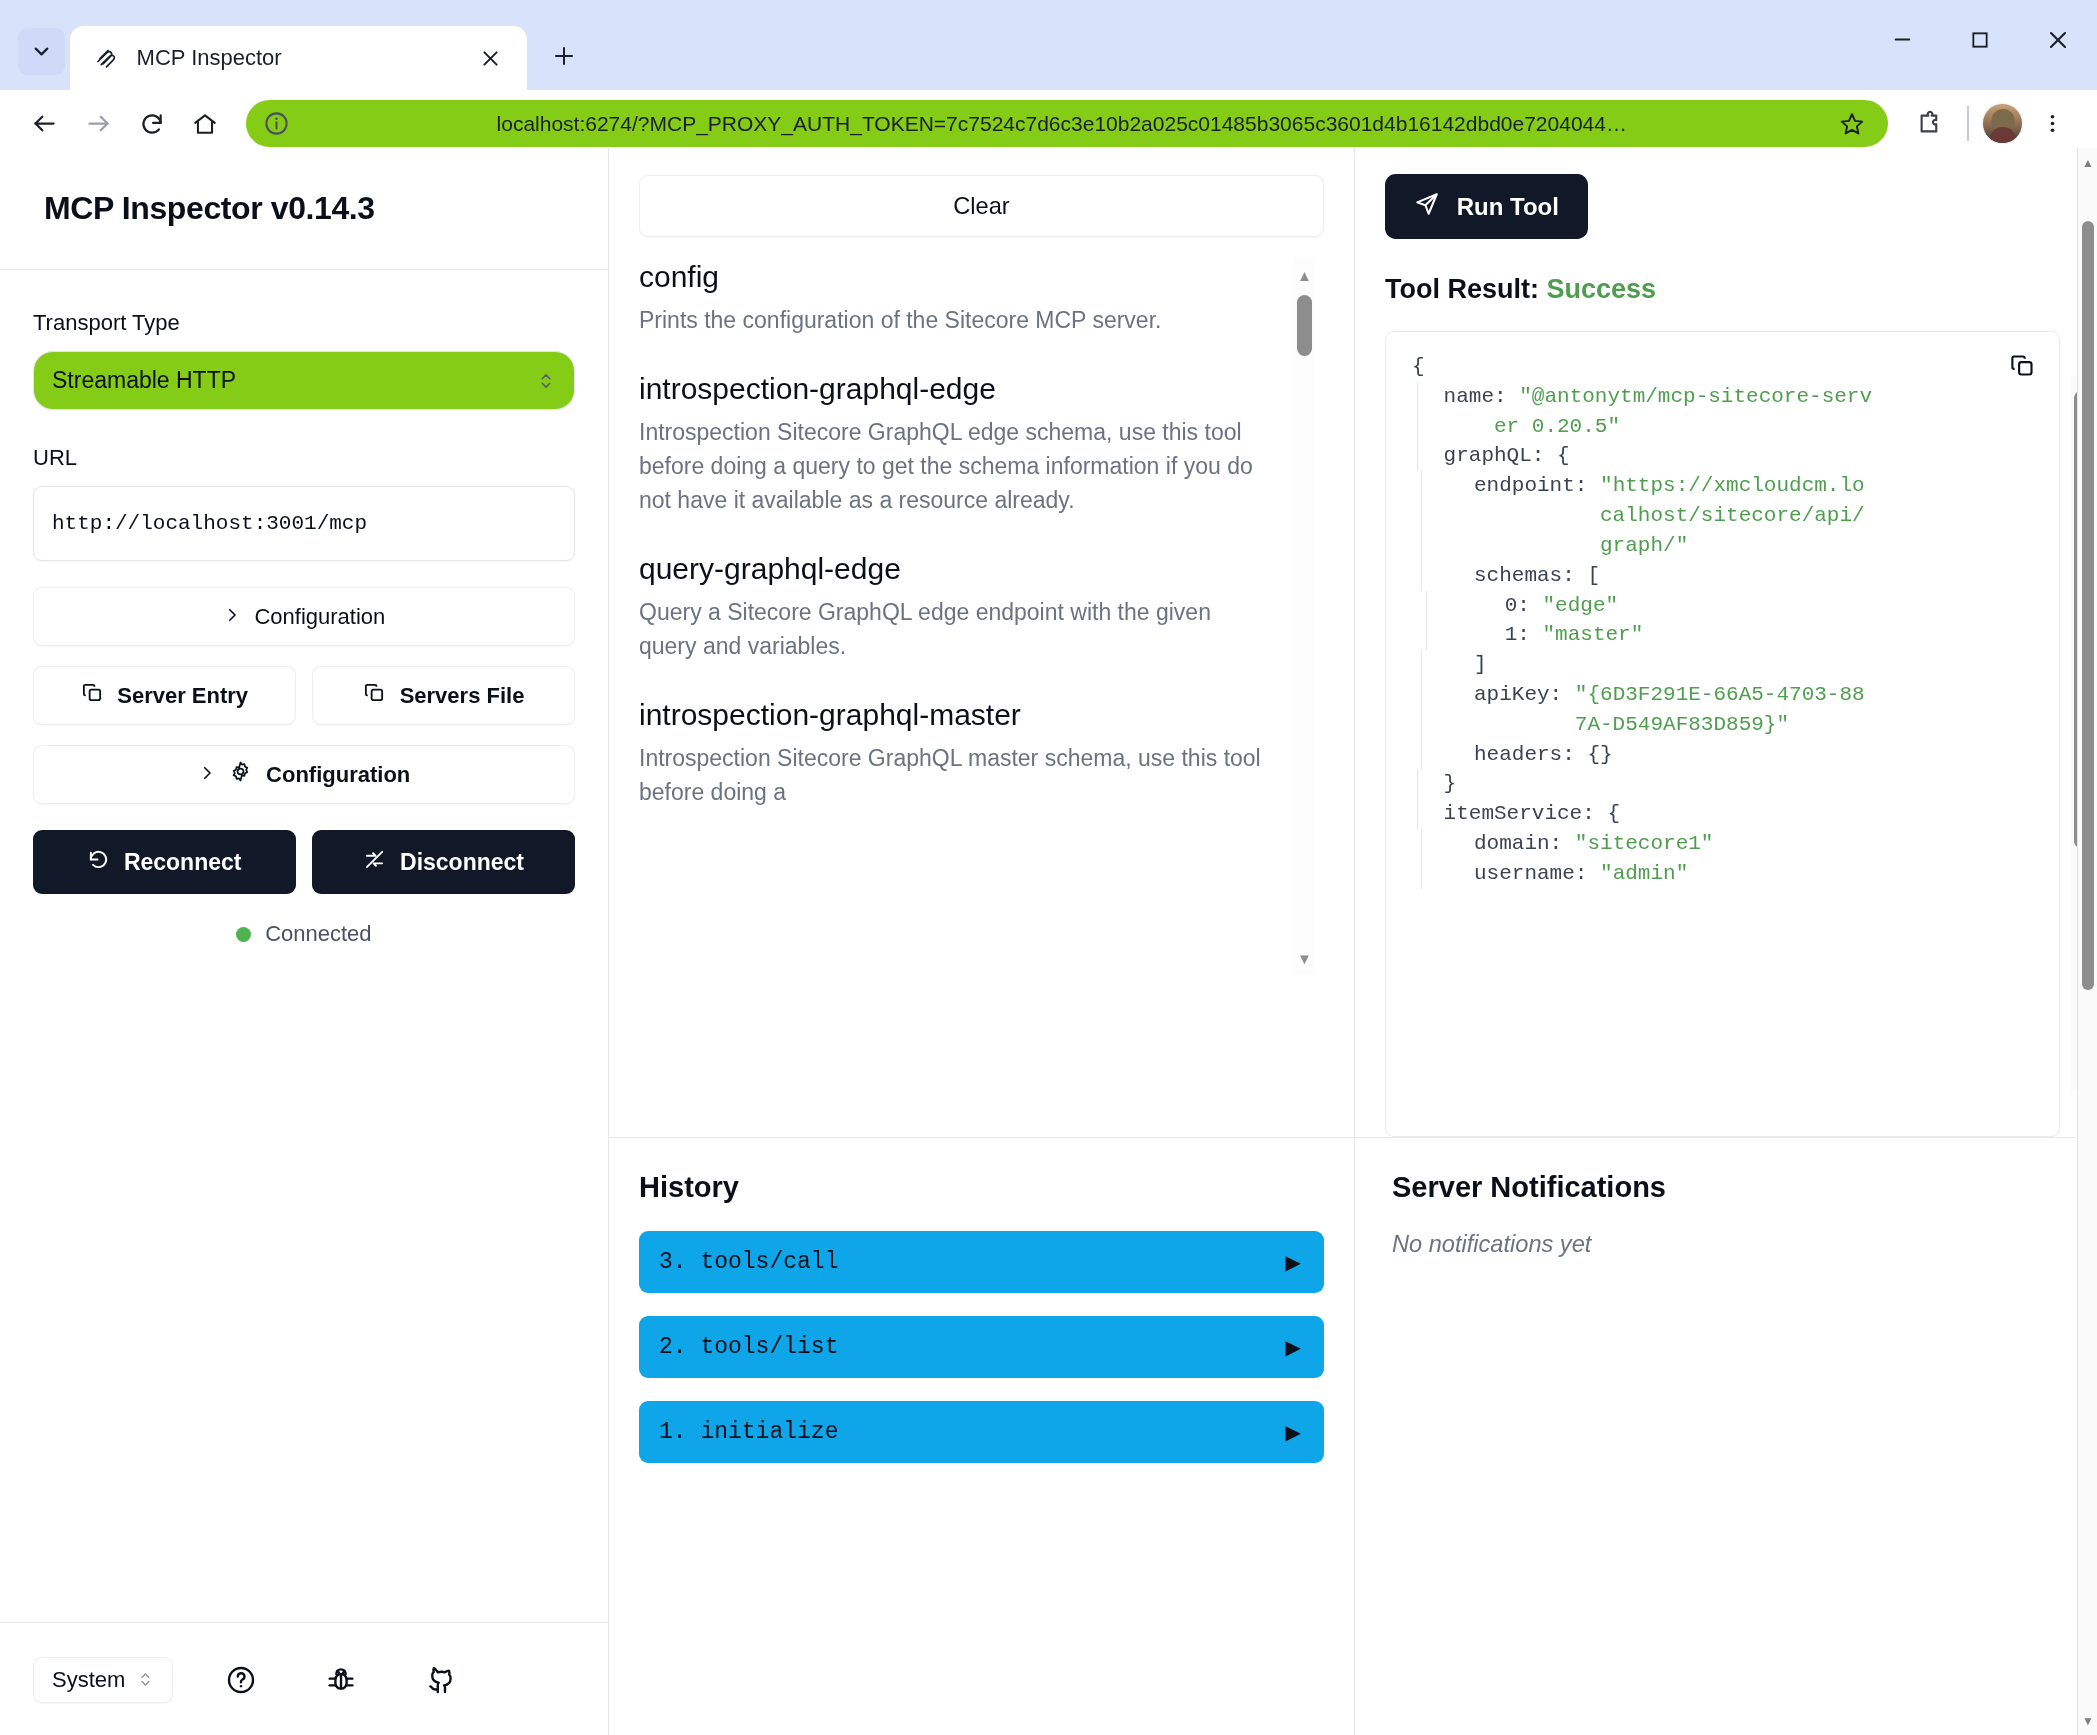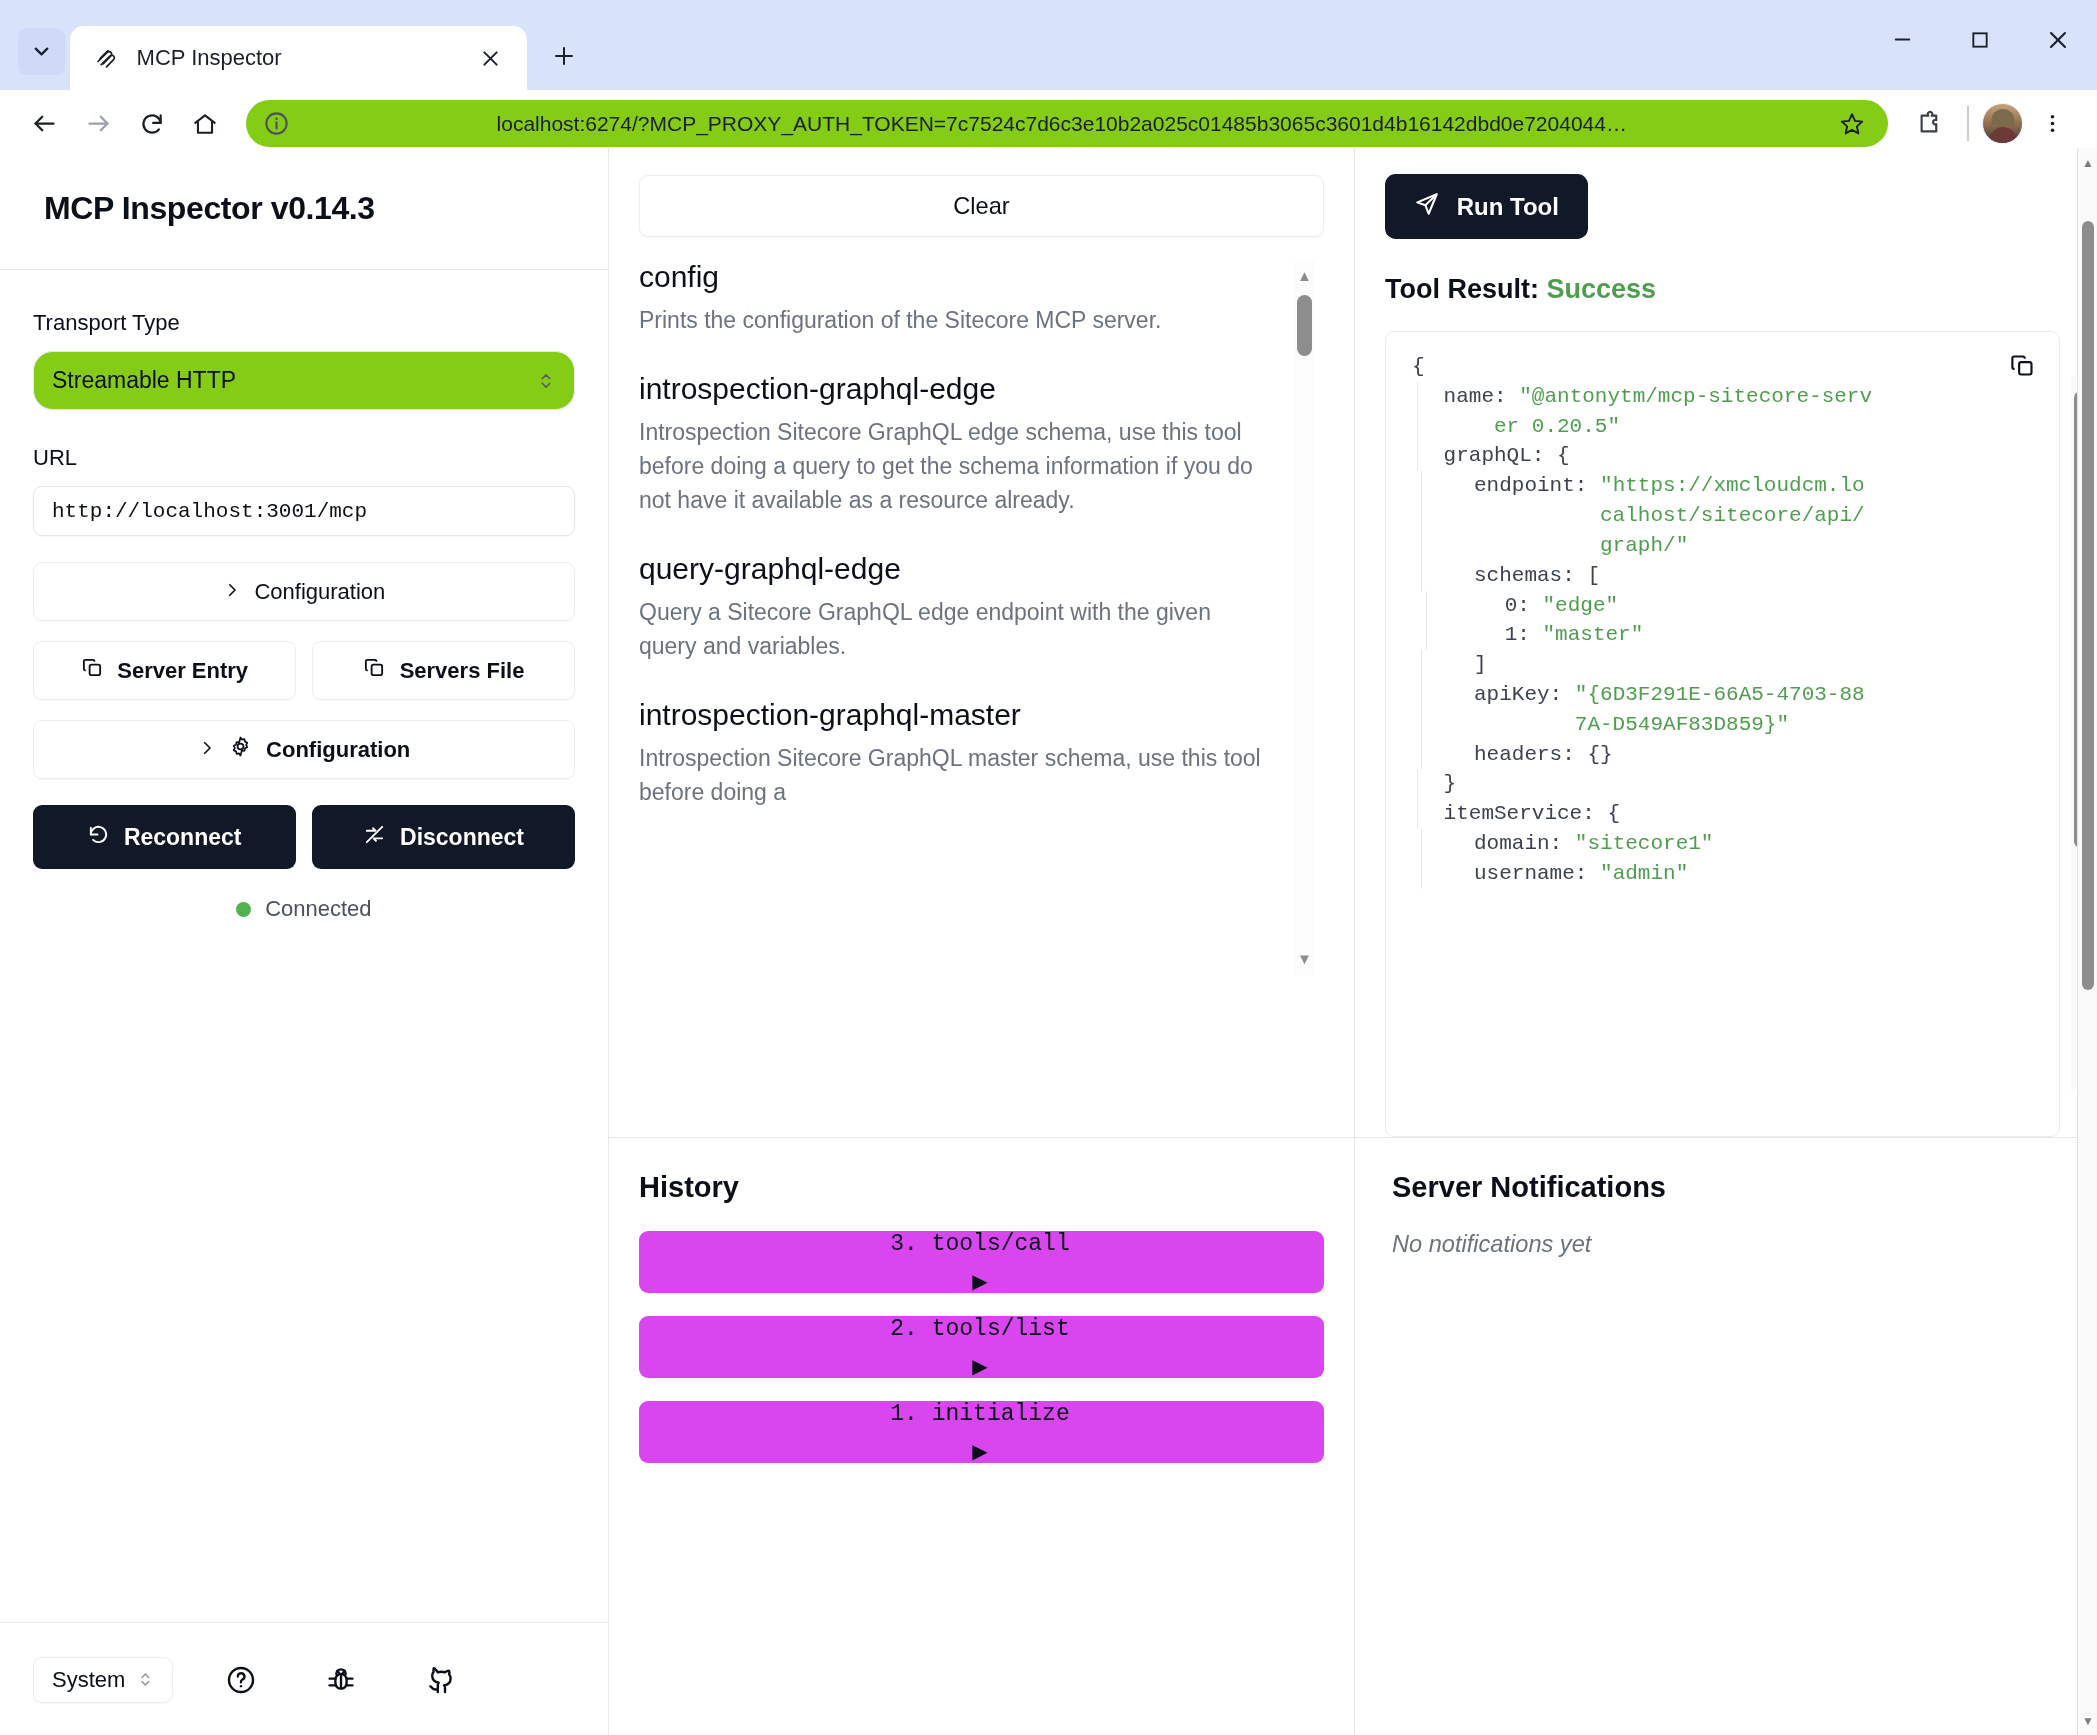--- a/index.html
+++ b/index.html
@@ -91,21 +91,21 @@
   .sidebar-body { padding: 40px 33px 0 33px; flex: 1; }
   .field-label { font-size: 22px; color: #0b0f19; margin-bottom: 15px; }
   .select-box {
     height: 59px; border: 0.8px solid #e4e6eb; border-radius: 20px; display: flex;
     align-items: center; padding: 0 18px; font-size: 23px; color:#0b0f19; background:#84cc16;
     justify-content: space-between; box-shadow: 0 0.8px 1.5px rgba(16,24,40,.04);
   }
   .chev-ud { color: #555b66; font-size: 18px; line-height: 1; display:flex; flex-direction:column; gap:2.3px; }
   .spacer-28 { height: 35px; }
   .text-input {
-    height: 50px; border: 0.8px solid #e4e6eb; border-radius: 9px; display: flex;
+    height: 75px; border: 0.8px solid #e4e6eb; border-radius: 9px; display: flex;
     align-items: center; padding: 0 18px; background: #fff;
     font-family: "Liberation Mono", monospace; font-size: 21px; color:#0b0f19;
     box-shadow: 0 0.8px 1.5px rgba(16,24,40,.04);
   }
   .btn-outline {
     height: 59px; border: 0.8px solid #eceef2; border-radius: 9px; background: #fff;
     display: flex; align-items: center; justify-content: center; gap: 13.7px;
     font-size: 22px; color: #0b0f19; box-shadow: 0 0.8px 1.5px rgba(16,24,40,.04);
     cursor: pointer;
   }
@@ -186,23 +186,23 @@
     position: absolute; right: 6px; top: 228px; width: 20px; height: 715px; background:#fafafa;
   }
   .result-sb .thumb { position:absolute; left:3px; top: 15px; width: 13.7px; height: 457px; background:#8d8d8d; border-radius: 6.8px; }
   .result-sb .ar { position:absolute; left:0; width:20px; height:20px; display:flex; align-items:center; justify-content:center; color:#8d8d8d; font-size:13.7px;}
   .result-sb .ar.up { top:-3px; } .result-sb .ar.down { bottom: 3px; }
 
   .history-pane { width: 746px; flex: none; border-right: 0.8px solid #e6e8ec; padding: 33px 30px; }
   .notif-pane { flex: 1; padding: 33px 37px; }
   .pane-title { font-size: 29px; font-weight: 700; color: #0b0f19; margin-bottom: 27px; }
   .hist-item {
-    background: #d946ef; border-radius: 9px; height: 62px; display: flex;
+    background: #0ea5e9; border-radius: 9px; height: 62px; display: flex;
     align-items: center; justify-content: space-between; padding: 0 23px 0 20px;
-    margin-bottom: 23px; cursor: pointer; flex-direction: column;
+    margin-bottom: 23px; cursor: pointer;
   }
   .hist-label { font-family: "Liberation Mono", monospace; font-size: 23px; color: #0b0f19; }
   .hist-arrow { font-size: 20px; color: #0b0f19; }
   .empty-note { font-size: 23.6px; color: #6b7280; font-style: italic; }
 </style>
 </head>
 <body>
 
 <div class="browser">
 

